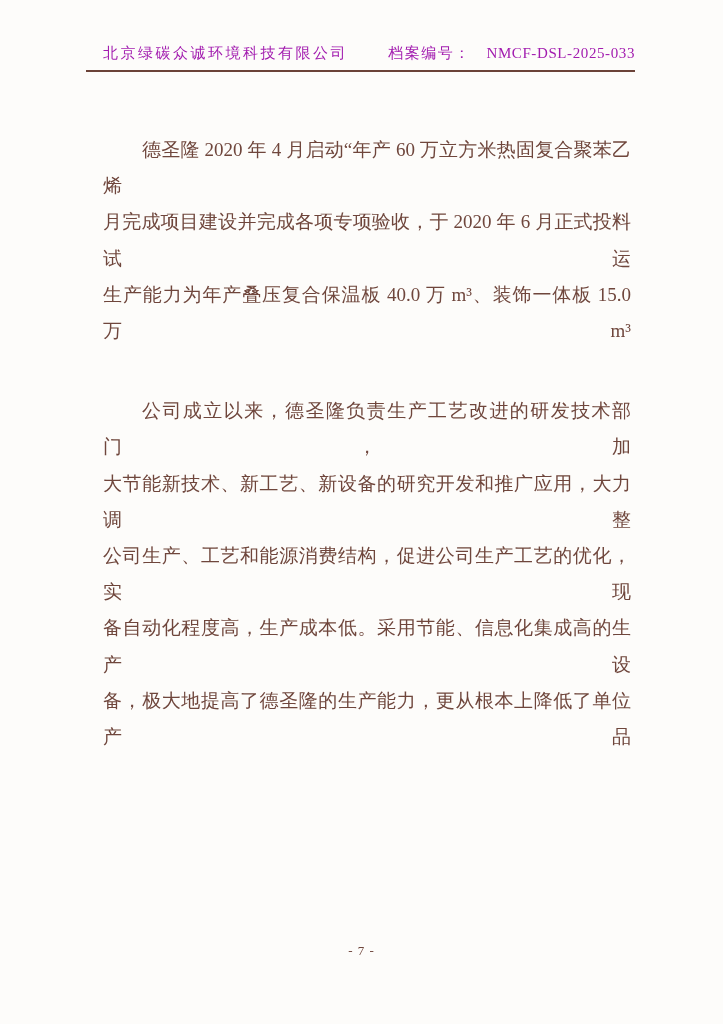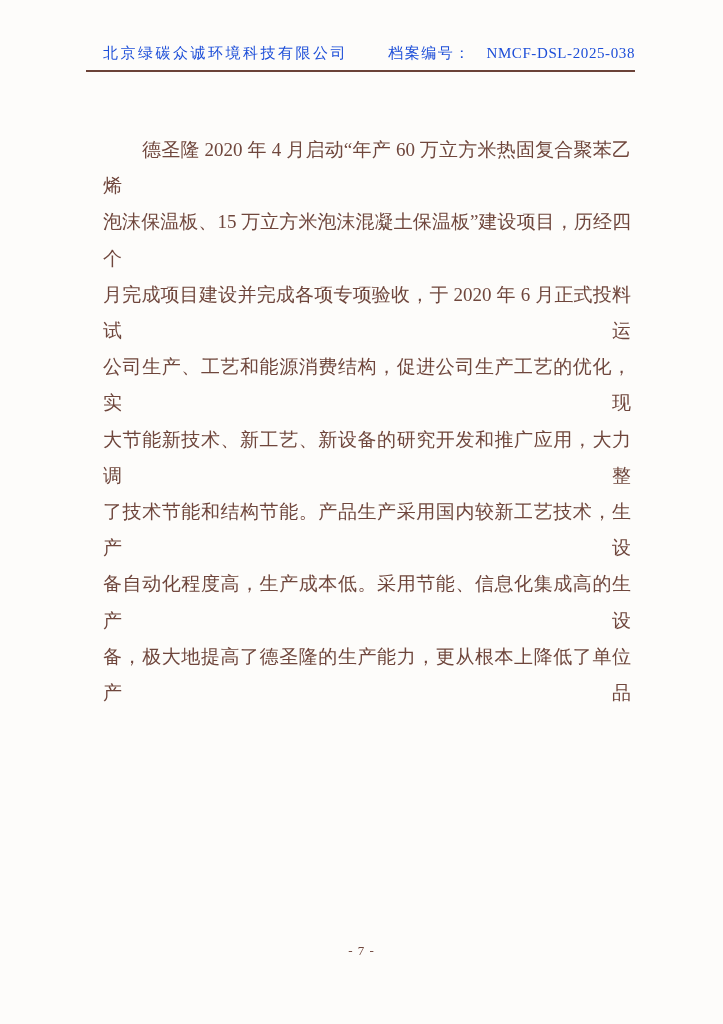--- a/index.html
+++ b/index.html
@@ -15,21 +15,21 @@
     color: #6f463c;
     overflow: hidden;
   }
   .header {
     position: absolute;
     left: 86px; top: 44px; width: 549px;
     display: flex; justify-content: space-between; align-items: flex-end;
     padding-bottom: 7px;
     border-bottom: 2px solid #6b4238;
     font-size: 15px;
-    color: #1d4ed8;
+    color: #a21caf;
   }
   .header .company {
     padding-left: 17px;
     letter-spacing: 2.5px;
     white-space: nowrap;
   }
   .header .fileno { white-space: nowrap; }
   .header .fileno .label { letter-spacing: 1.5px; margin-left: 24px; }
   .header .fileno .value { margin-left: 12px; letter-spacing: 0.6px; }
   .doc-body {
@@ -57,31 +57,31 @@
 </style>
 </head>
 <body>
 
 <div class="page">
 
   <div class="header">
     <span class="company">北京绿碳众诚环境科技有限公司</span>
     <span class="fileno">
       <span class="label">档案编号：</span>
-      <span class="value">NMCF-DSL-2025-038</span>
+      <span class="value">NMCF-DSL-2025-033</span>
     </span>
   </div>
 
   <div class="doc-body">
       <div class="line indent">德圣隆 2020 年 4 月启动“年产 60 万立方米热固复合聚苯乙烯</div>
-      <div class="line">泡沫保温板、15 万立方米泡沫混凝土保温板”建设项目，历经四个</div>
       <div class="line">月完成项目建设并完成各项专项验收，于 2020 年 6 月正式投料试运</div>
+      <div class="line">生产能力为年产叠压复合保温板 40.0 万 m³、装饰一体板 15.0 万 m³</div>
+      <div class="line indent">公司成立以来，德圣隆负责生产工艺改进的研发技术部门，加</div>
+      <div class="line">大节能新技术、新工艺、新设备的研究开发和推广应用，大力调整</div>
       <div class="line">公司生产、工艺和能源消费结构，促进公司生产工艺的优化，实现</div>
-      <div class="line">大节能新技术、新工艺、新设备的研究开发和推广应用，大力调整</div>
-      <div class="line">了技术节能和结构节能。产品生产采用国内较新工艺技术，生产设</div>
       <div class="line">备自动化程度高，生产成本低。采用节能、信息化集成高的生产设</div>
       <div class="line">备，极大地提高了德圣隆的生产能力，更从根本上降低了单位产品</div>
     </div>
 
   <div class="footer">
     <span>- 7 -</span>
   </div>
 
 </div>
 

